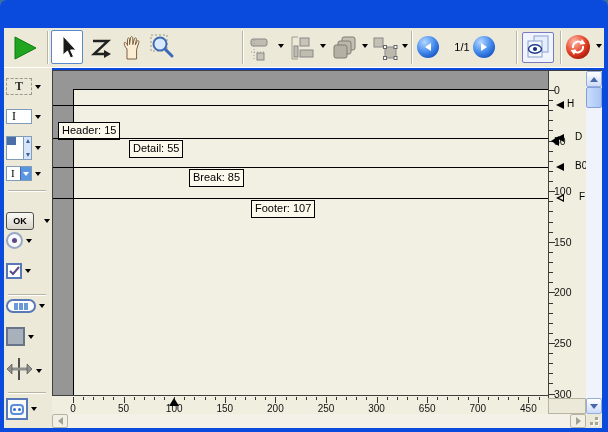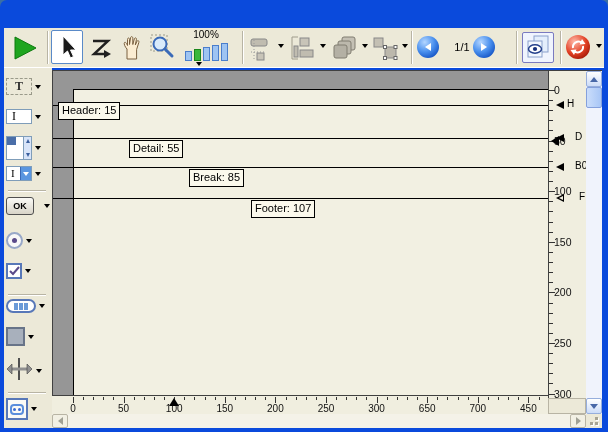--- a/index.html
+++ b/index.html
@@ -101,31 +101,20 @@
         </svg>
     </span>
     <span class="abs tbtn" style="left:144px;top:4px;width:30px;height:30px;">
       <svg width="26" height="26">
           <rect x="1" y="1" width="16" height="16" fill="none" stroke="#9a9a8a" stroke-dasharray="2,2"></rect>
           <circle cx="10" cy="10" r="6.5" fill="#D8EAFB" stroke="#3A6AB8" stroke-width="2"></circle>
           <line x1="15" y1="15" x2="22" y2="22" stroke="#3A6AB8" stroke-width="3" stroke-linecap="round"></line>
         </svg>
     </span>
 
-    <span class="abs" style="left:178px;top:1px;width:56px;height:38px;">
-      <span class="abs" style="left:4px;top:0;width:40px;text-align:center;font-size:10px;color:#000;">100%</span>
-      <span class="abs zoombars" style="left:3px;top:12px;height:20px;">
-        <span class="zbar" style="height:10px;"></span>
-        <span class="zbar green" style="height:12px;"></span>
-        <span class="zbar" style="height:14px;"></span>
-        <span class="zbar" style="height:16px;"></span>
-        <span class="zbar" style="height:18px;"></span>
-      </span>
-      <span class="abs dd" style="left:14px;top:33px;"></span>
-    </span>
     <span class="abs vsep" style="left:238px;"></span>
 
     <span class="abs tbtn" style="left:244px;top:6px;width:28px;height:27px;">
       <svg width="26" height="26">
           <rect x="2" y="4" width="16" height="7" rx="2" fill="#C0BCB0" stroke="#888"></rect>
           <line x1="5" y1="5" x2="5" y2="24" stroke="#999" stroke-dasharray="1,2"></line>
           <line x1="2" y1="17" x2="16" y2="17" stroke="#999" stroke-dasharray="1,2"></line>
           <rect x="8" y="18" width="7" height="7" fill="#C8C4B8" stroke="#888"></rect>
         </svg>
     </span>
@@ -213,21 +202,21 @@
       <span class="dd"></span>
     </div>
     <div class="abs ptool" style="top:98px;">
       <span style="position:relative;width:26px;height:15px;border:1px solid #7F9DB9;background:#fff;display:inline-block;font:11px/13px 'Liberation Serif',serif;padding-left:4px;color:#000;">I
         <span style="position:absolute;right:0;top:0;width:11px;height:13px;background:#5A96E0;border-left:1px solid #3A6AB8;"></span>
         <span style="position:absolute;right:2.5px;top:5px;width:0;height:0;border-left:3px solid transparent;border-right:3px solid transparent;border-top:4px solid #fff;"></span>
       </span>
       <span class="dd"></span>
     </div>
     <div class="abs psep" style="top:122px;"></div>
-    <div class="abs ptool" style="top:129px;justify-content:space-between;">
+    <div class="abs ptool" style="top:144px;justify-content:space-between;">
       <span style="width:28px;height:18px;border:1px solid #505050;border-radius:3px;background:linear-gradient(180deg,#FAFAF6,#D8D4C8);text-align:center;font:bold 9px/16px 'Liberation Sans',sans-serif;color:#000;">OK</span>
       <span class="dd"></span>
     </div>
     <div class="abs ptool" style="top:164px;">
       <span style="width:17px;height:17px;border:2px solid #98A8C8;border-radius:50%;background:#F8F8F8;display:inline-flex;align-items:center;justify-content:center;">
         <span style="width:5px;height:5px;border-radius:50%;background:#5A4A8A;"></span>
       </span>
       <span class="dd"></span>
     </div>
     <div class="abs ptool" style="top:195px;">
@@ -273,21 +262,21 @@
       <span class="dd"></span>
     </div>
   </div>
 
   <div class="abs edge-top"></div>
 
   <div class="abs canvas">
     <div class="formpage"></div>
 
   <div style="position: absolute; left: 0px; right: 0px; top: 34.18px; height: 1px; background: rgb(0, 0, 0);"></div>
-      <div class="mlabel" style="position: absolute; left: 5px; top: 31px;">Header: 15</div>
+      <div class="mlabel" style="position: absolute; left: 5px; top: 51px;">Header: 15</div>
       <div style="position: absolute; left: 0px; right: 0px; top: 66.564px; height: 1px; background: rgb(0, 0, 0);"></div>
       <div class="mlabel" style="position: absolute; left: 76px; top: 68.564px;">Detail: 55</div>
       <div style="position: absolute; left: 0px; right: 0px; top: 95.912px; height: 1px; background: rgb(0, 0, 0);"></div>
       <div class="mlabel" style="position: absolute; left: 136px; top: 97.912px;">Break: 85</div>
       <div style="position: absolute; left: 0px; right: 0px; top: 127.284px; height: 1px; background: rgb(0, 0, 0);"></div>
       <div class="mlabel" style="position: absolute; left: 198px; top: 129.284px;">Footer: 107</div>
     </div>
 
   <div class="abs vruler">
 

